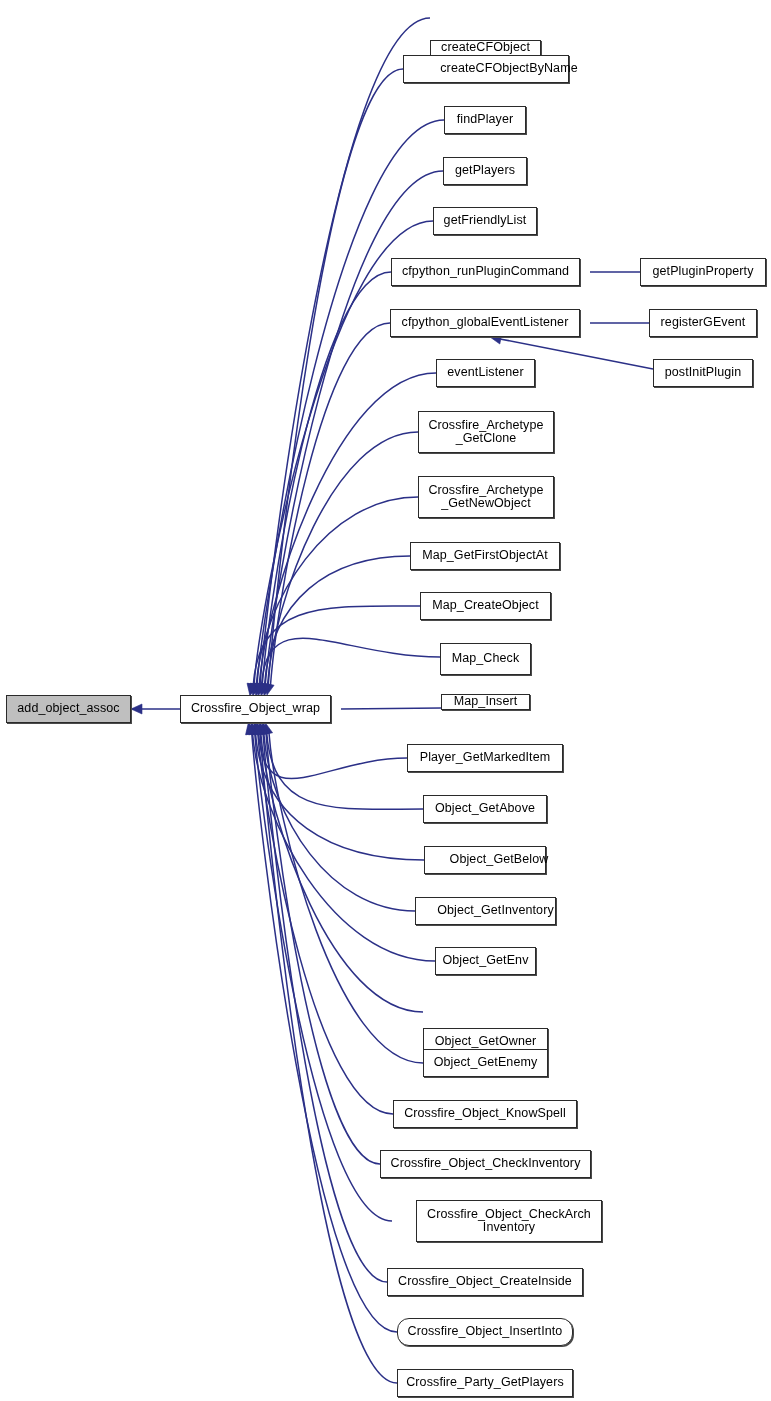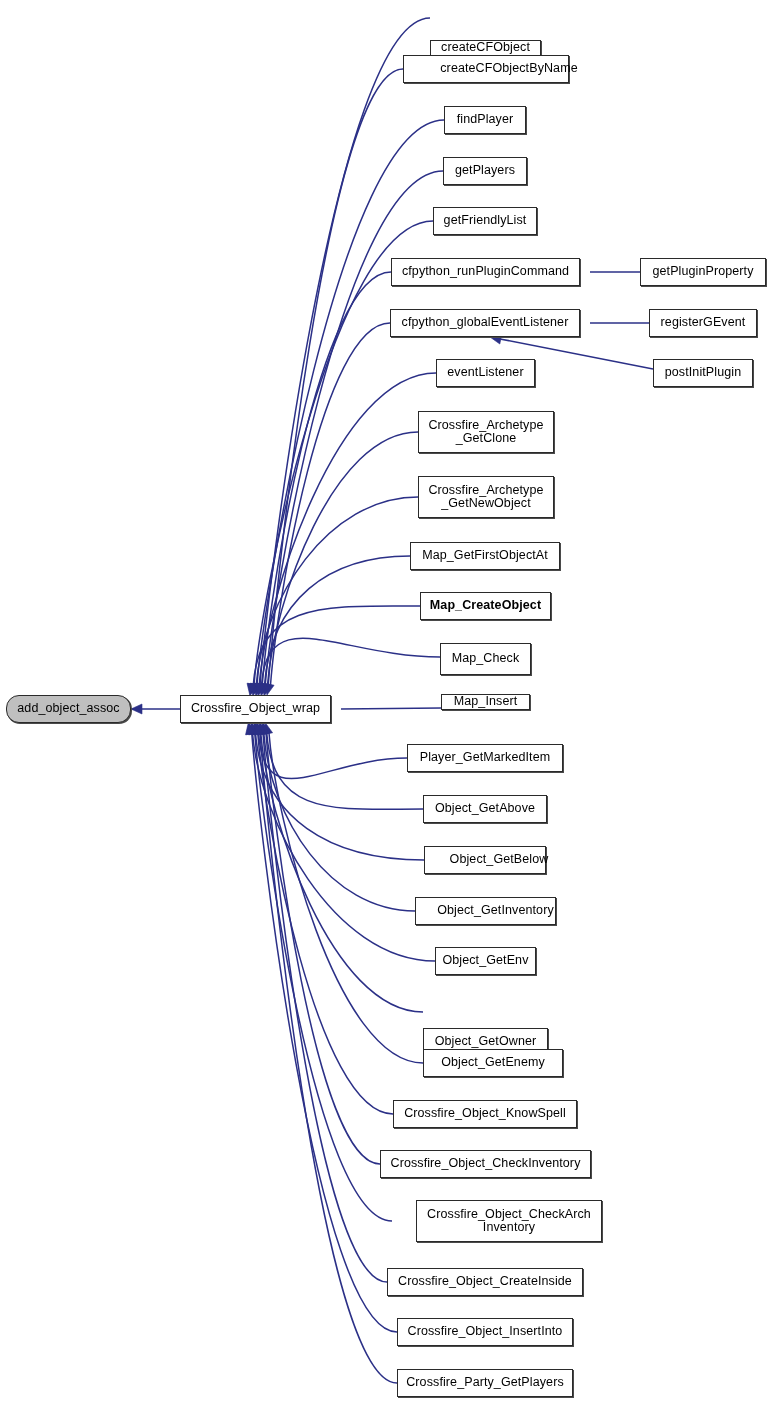--- a/index.html
+++ b/index.html
@@ -28,21 +28,20 @@
     display:flex;
     align-items:center;
     justify-content:center;
     text-align:center;
     white-space:pre-line;
     box-shadow:1px 1px 0 0 #4a4a4a;
     letter-spacing:0.1px;
   }
   .node.highlight{
     background:#bfbfbf;
-    border-radius:13px;
   }
 </style>
 </head>
 <body>
 
 <div id="canvas">
   <svg id="edges" viewBox="0 0 771 1401" xmlns="http://www.w3.org/2000/svg">
       <g>
         <path d="M180,709 L121,709" stroke="#2b3087" stroke-width="1.6" fill="none"></path>
         <polygon points="131,709 142,704 142,714" fill="#2b3087" stroke="#2b3087" stroke-width="0.6"></polygon>
@@ -177,34 +176,34 @@
       <div class="node" style="left: 443px; top: 157px; width: 84px; height: 28px;">getPlayers</div>
       <div class="node" style="left: 433px; top: 207px; width: 104px; height: 28px;">getFriendlyList</div>
       <div class="node" style="left: 391px; top: 258px; width: 189px; height: 28px;">cfpython_runPluginCommand</div>
       <div class="node" style="left: 390px; top: 309px; width: 190px; height: 28px;">cfpython_globalEventListener</div>
       <div class="node" style="left: 436px; top: 359px; width: 99px; height: 28px;">eventListener</div>
       <div class="node" style="left: 418px; top: 411px; width: 136px; height: 42px;">Crossfire_Archetype
 _GetClone</div>
       <div class="node" style="left: 418px; top: 476px; width: 136px; height: 42px;">Crossfire_Archetype
 _GetNewObject</div>
       <div class="node" style="left: 410px; top: 542px; width: 150px; height: 28px;">Map_GetFirstObjectAt</div>
-      <div class="node" style="left: 420px; top: 592px; width: 131px; height: 28px; font-weight: bold;">Map_CreateObject</div>
+      <div class="node" style="left: 420px; top: 592px; width: 131px; height: 28px;">Map_CreateObject</div>
       <div class="node" style="left: 440px; top: 643px; width: 91px; height: 32px;">Map_Check</div>
       <div class="node" style="left: 441px; top: 694px; width: 89px; height: 16px;">Map_Insert</div>
       <div class="node" style="left: 407px; top: 744px; width: 156px; height: 28px;">Player_GetMarkedItem</div>
       <div class="node" style="left: 423px; top: 795px; width: 124px; height: 28px;">Object_GetAbove</div>
       <div class="node" style="left: 424px; top: 846px; width: 122px; height: 28px; padding-left: 28px;">Object_GetBelow</div>
       <div class="node" style="left: 415px; top: 897px; width: 141px; height: 28px; padding-left: 20px;">Object_GetInventory</div>
       <div class="node" style="left: 435px; top: 947px; width: 101px; height: 28px;">Object_GetEnv</div>
       <div class="node" style="left: 423px; top: 998px; width: 125px; height: 28px; margin-top: 30px;">Object_GetOwner</div>
-      <div class="node" style="left: 423px; top: 1049px; width: 140px; height: 28px;">Object_GetEnemy</div>
+      <div class="node" style="left: 423px; top: 1049px; width: 125px; height: 28px;">Object_GetEnemy</div>
       <div class="node" style="left: 393px; top: 1100px; width: 184px; height: 28px;">Crossfire_Object_KnowSpell</div>
       <div class="node" style="left: 380px; top: 1150px; width: 211px; height: 28px; text-align: center;">Crossfire_Object_CheckInventory</div>
       <div class="node" style="left: 392px; top: 1200px; width: 186px; height: 42px; margin-left: 24px;">Crossfire_Object_CheckArch
 Inventory</div>
       <div class="node" style="left: 387px; top: 1268px; width: 196px; height: 28px;">Crossfire_Object_CreateInside</div>
-      <div class="node" style="left: 397px; top: 1318px; width: 176px; height: 28px;">Crossfire_Object_InsertInto</div>
+      <div class="node" style="left: 397px; top: 1318px; width: 176px; height: 28px; border-radius: 12px;">Crossfire_Object_InsertInto</div>
       <div class="node" style="left: 397px; top: 1369px; width: 176px; height: 28px;">Crossfire_Party_GetPlayers</div>
       <div class="node" style="left: 640px; top: 258px; width: 126px; height: 28px;">getPluginProperty</div>
       <div class="node" style="left: 649px; top: 309px; width: 108px; height: 28px;">registerGEvent</div>
       <div class="node" style="left: 653px; top: 359px; width: 100px; height: 28px;">postInitPlugin</div>
     </div>
 </div>
 
 </body></html>

